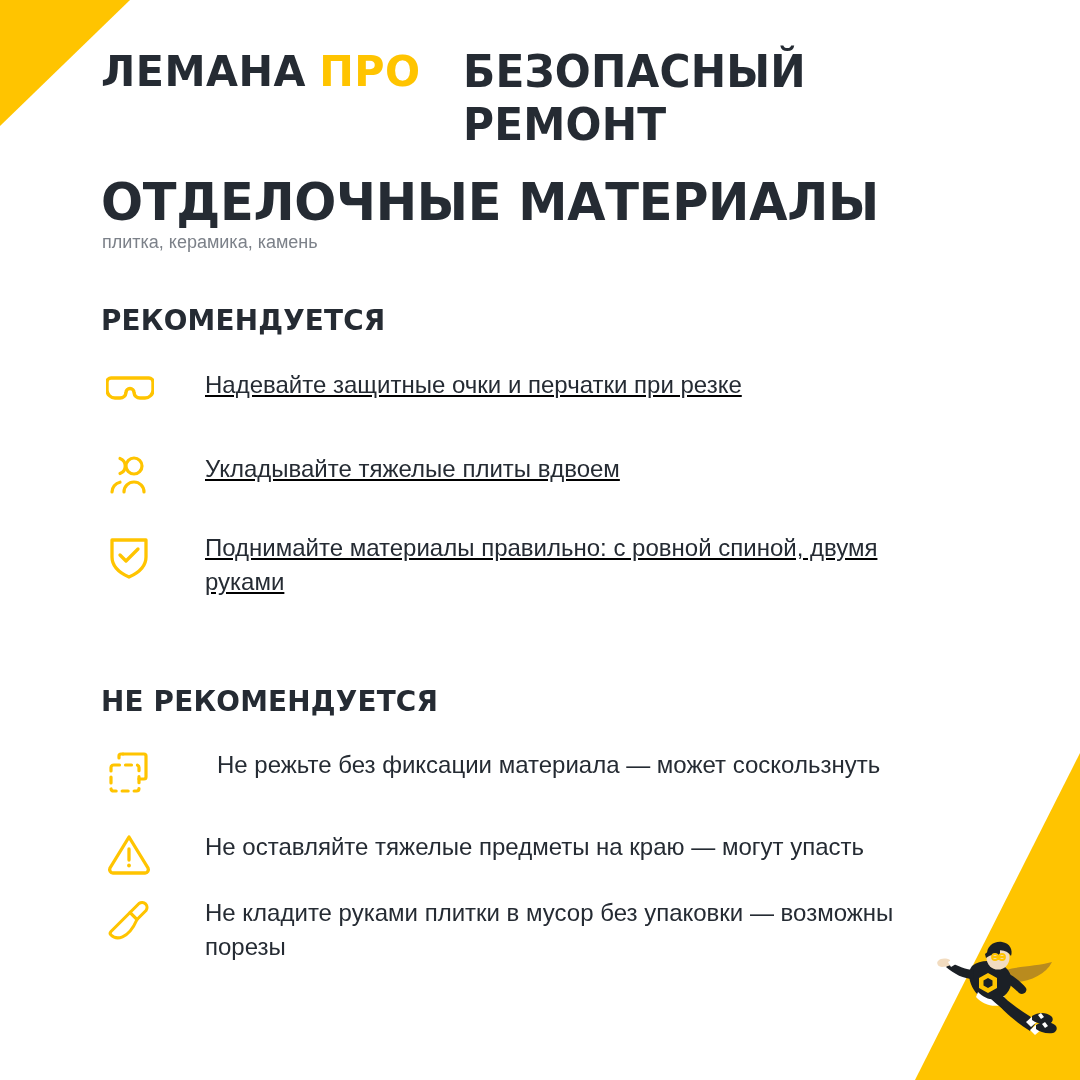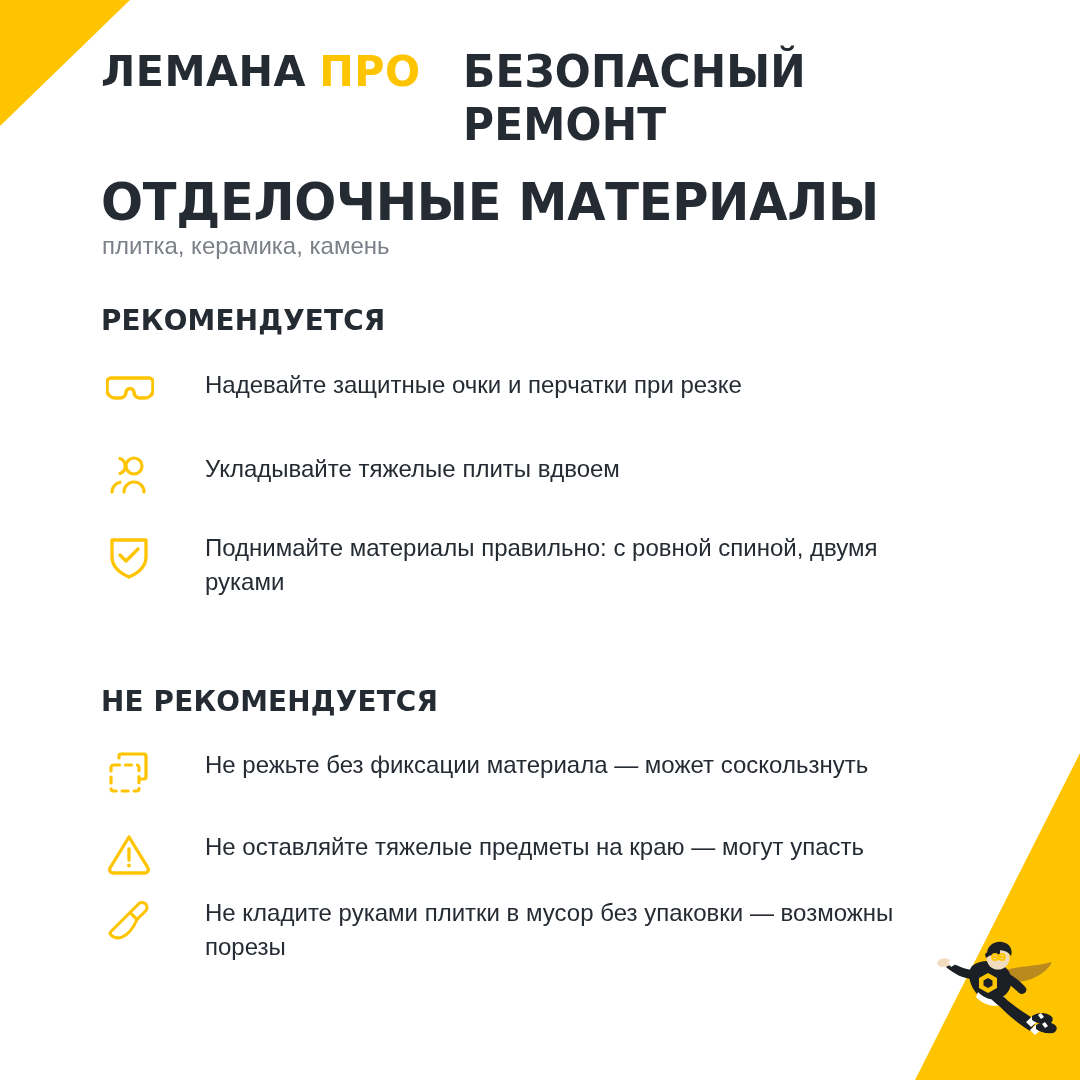--- a/index.html
+++ b/index.html
@@ -53,55 +53,55 @@
 
   .page-title {
     position:absolute; left:101px; top:173px;
     font-size:51px; font-weight:800; color:#252B33;
     letter-spacing:-0.3px;
     font-family:"DejaVu Sans", sans-serif;
     transform:scaleX(0.97); transform-origin:left center;
   }
   .page-subtitle {
     position:absolute; left:102px; top:232px;
-    font-size:24px; font-weight:400; color:#7C8189;
+    font-size:18px; font-weight:400; color:#7C8189;
   }
 
   .section { position:absolute; left:101px; width:880px; }
   .section-heading {
     font-size:29px; font-weight:800; color:#252B33;
     letter-spacing:0.2px;
     font-family:"DejaVu Sans", sans-serif;
     transform:scaleX(0.96); transform-origin:left center;
   }
   .section-rec   { top:303px; }
   .section-norec { top:684px; }
 
   .items { position:absolute; left:0; width:880px; }
-  .items-rec   { top:65px; }
+  .items-rec   { top:65px;text-decoration:underline; }
   .items-norec { top:64px; }
 
   .item {
     display:flex; align-items:flex-start;
     margin-bottom:12px;
   }
   .item-icon {
     flex:0 0 58px; width:58px; height:56px;
     display:flex; align-items:flex-start; justify-content:flex-start;
     padding-left:5px; padding-top:2px;
   }
   .item-icon svg { display:block; }
   .item-text {
     font-size:24px; line-height:34px; color:#252B33;
     padding-left:46px; max-width:800px; font-weight:400;
   }
   .item-rec-0 { margin-bottom:28px; }
   .item-rec-1 { margin-bottom:23px; }
   .item-rec-2 { margin-bottom:20px; }
-  .item-nr-0  { margin-bottom:26px; }
+  .item-nr-0  { margin-bottom:26px;gap:12px; }
   .item-nr-1  { margin-bottom:10px; }
 
   
   .mascot {
     position:absolute; left:934px; top:936px;
     width:130px; height:105px;
   }
 </style>
 </head>
 <body>

